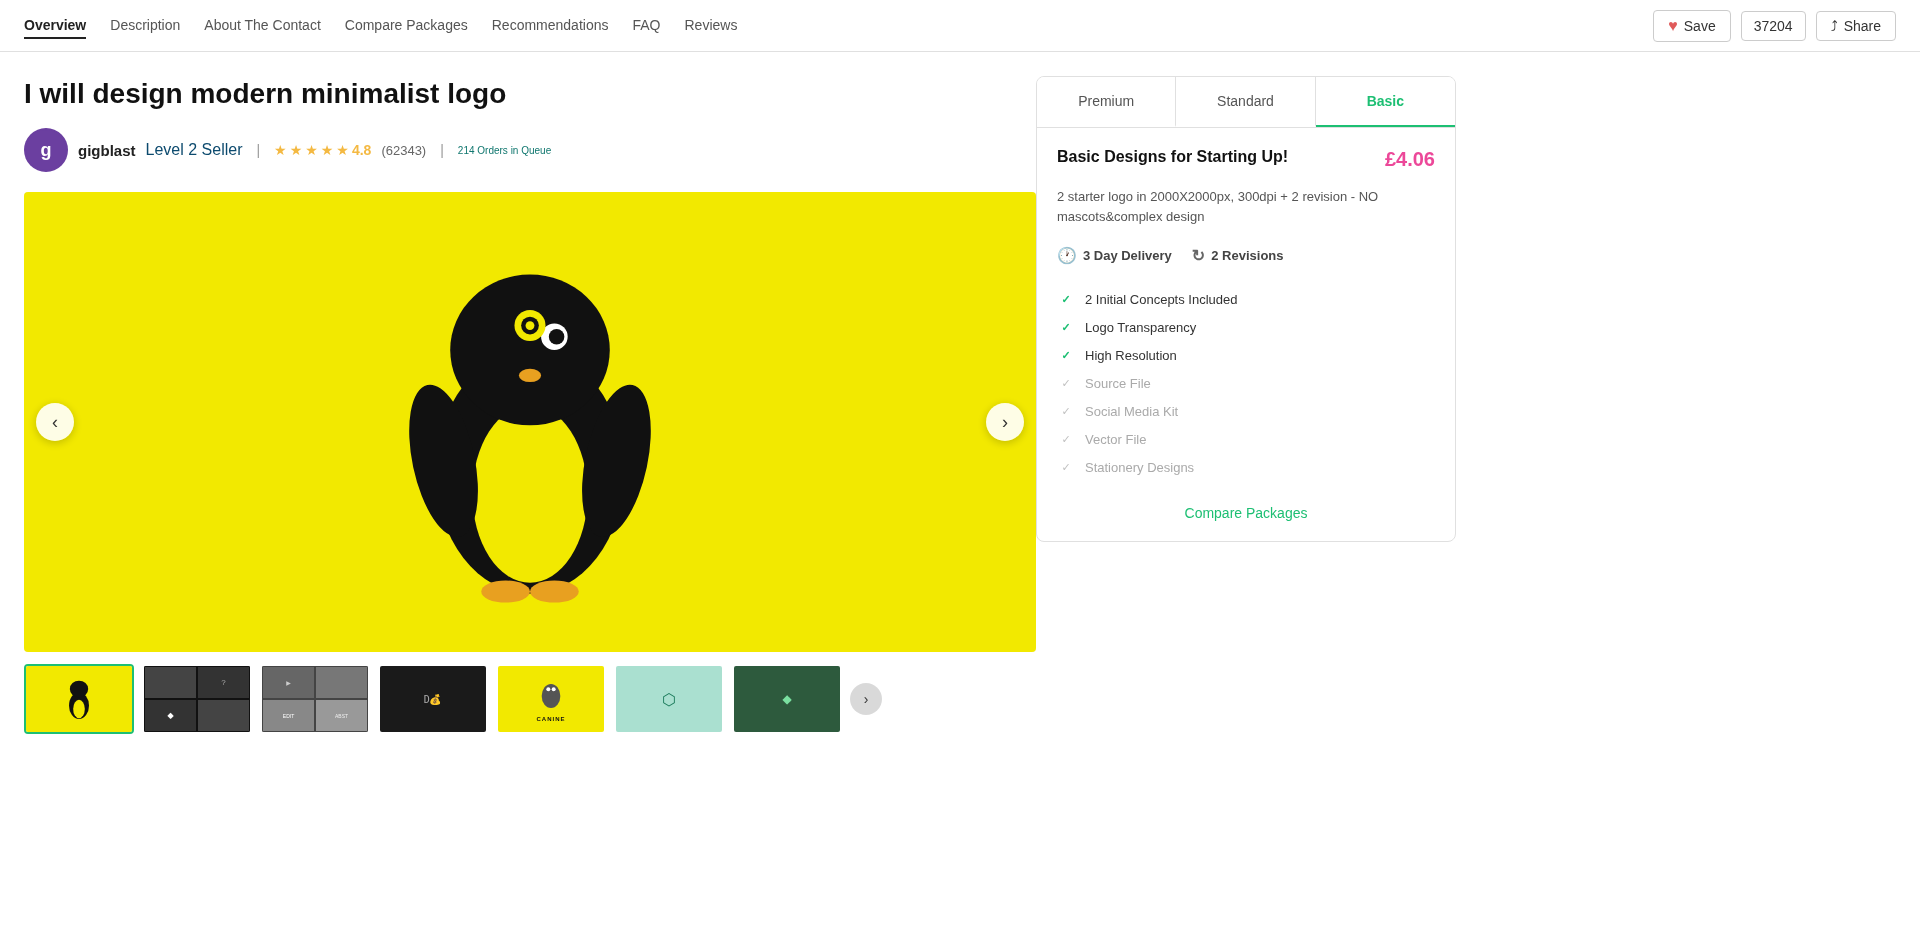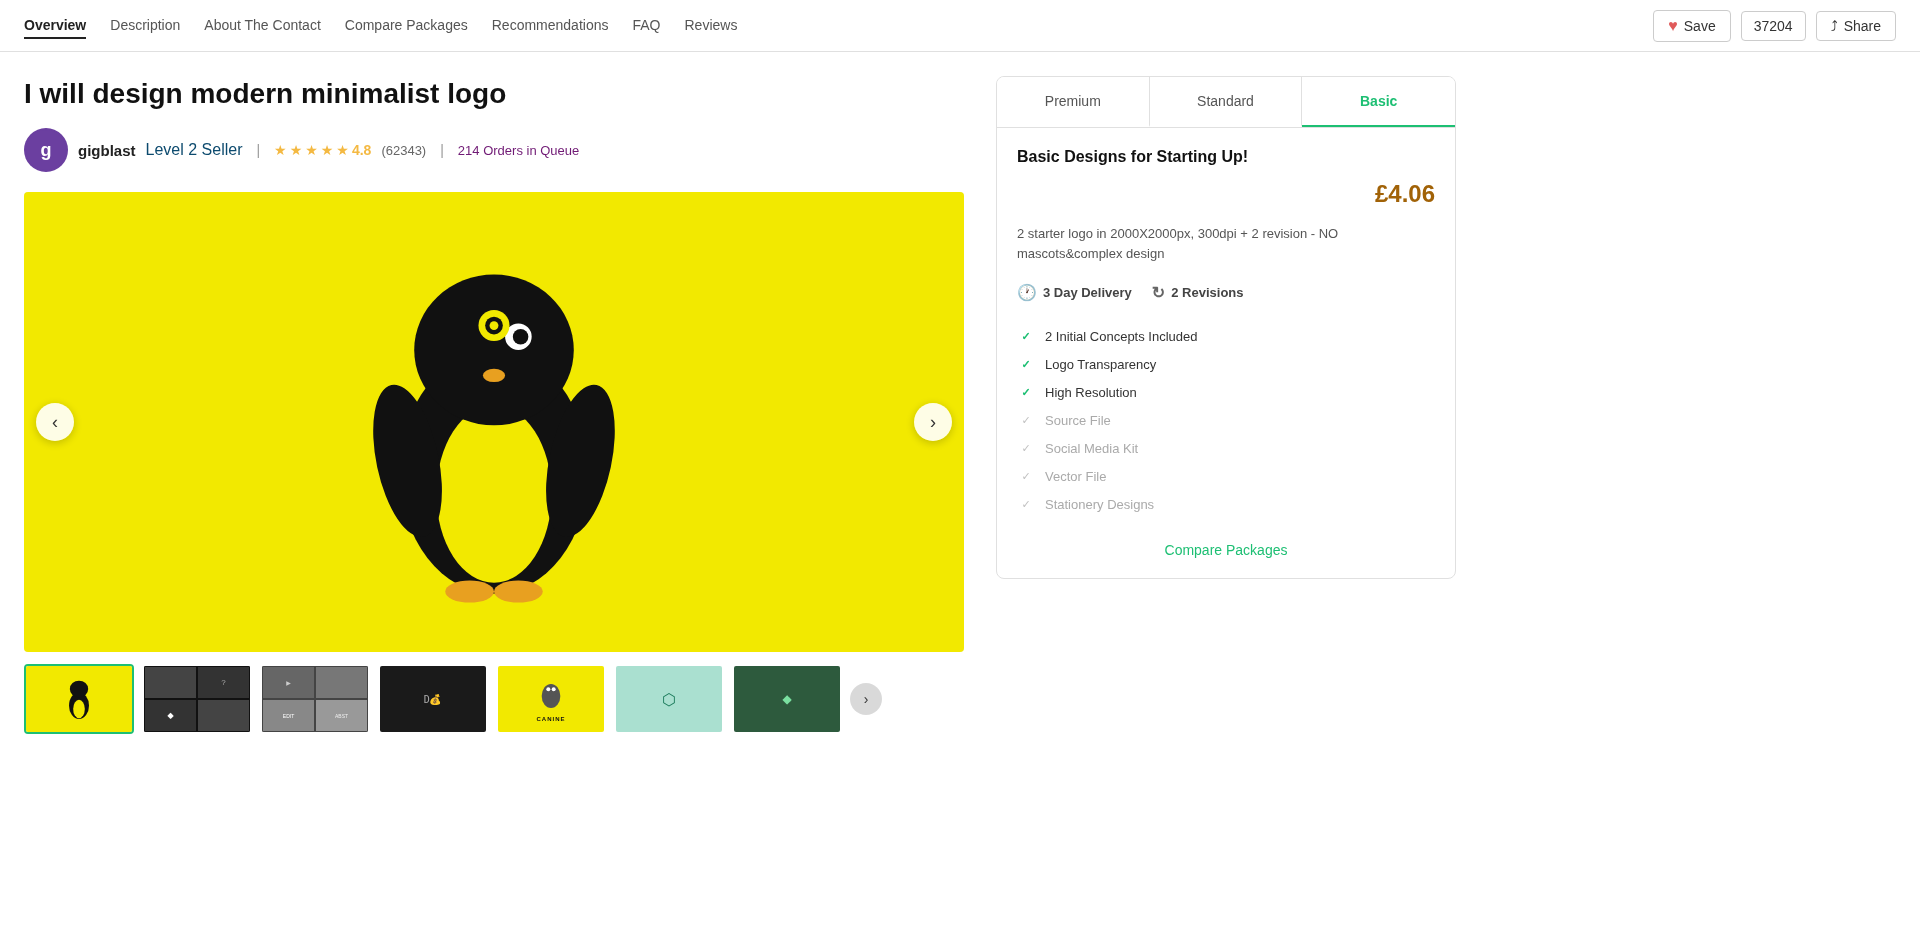--- a/index.html
+++ b/index.html
@@ -69,21 +69,20 @@
       cursor: pointer;
       background: #fff;
       font-size: 14px;
       color: #333;
     }
 
     
     .main-content {
       display: flex;
       padding: 24px 24px 0 24px;
-      gap: 32px;
       max-width: 1480px;
     }
 
     
     .left-side {
       flex: 1;
       min-width: 0;
     }
     .gig-title {
       font-size: 28px;
@@ -116,21 +115,21 @@
     }
     .seller-level {
       color: #0c4a6e;
       font-size: 16px;
     }
     .divider-dot { color: #999; margin: 0 4px; }
     .stars { display: flex; align-items: center; gap: 3px; }
     .star { color: #f4b942; font-size: 14px; }
     .rating { color: #f4b942; font-weight: 700; font-size: 14px; }
     .review-count { color: #666; font-size: 13px; }
-    .orders-queue { color: #701a75; font-size: 13px; }
+    .orders-queue { color: #0f766e; font-size: 10px; }
 
     
     .image-slider {
       position: relative;
       border-radius: 4px;
       overflow: hidden;
       margin-bottom: 12px;
       background: #f0f0f0;
     }
     .main-image {
@@ -189,21 +188,21 @@
       display: flex;
       align-items: center;
       justify-content: center;
       color: #333;
       font-size: 14px;
       flex-shrink: 0;
     }
 
     
     .right-side {
-      width: 460px;
+      width: 420px;
       flex-shrink: 0;
     }
     .package-panel {
       border: 1px solid #e0e0e0;
       border-radius: 8px;
       overflow: hidden;
       margin-bottom: 16px;
     }
     .package-tabs {
       display: grid;
@@ -238,24 +237,23 @@
       align-items: flex-start;
       margin-bottom: 16px;
     }
     .package-name {
       font-size: 16px;
       font-weight: 700;
       color: #111;
       max-width: 260px;
     }
     .package-price {
-      font-size: 24px;
+      font-size: 20px;
       font-weight: 700;
-      color: #a16207;
-      margin-top: 32px;
+      color: #ec4899;
     }
     .package-description {
       font-size: 13px;
       color: #555;
       line-height: 1.5;
       margin-bottom: 20px;
     }
     .package-meta {
       display: flex;
       gap: 20px;

